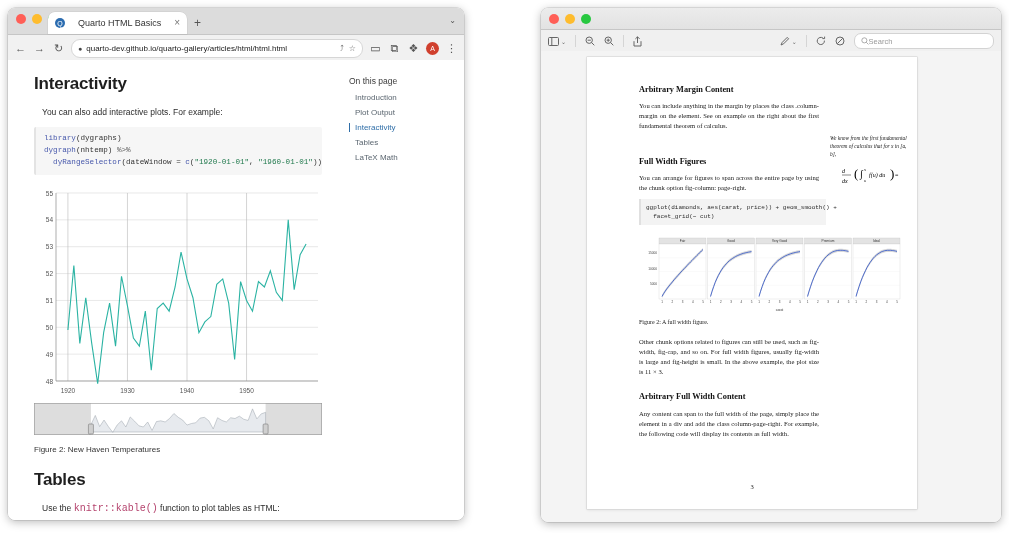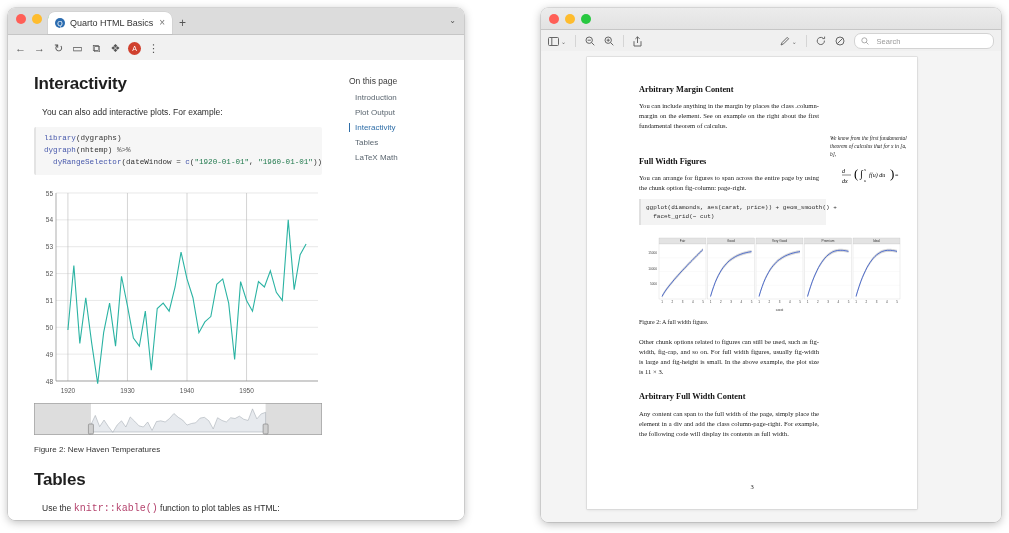--- a/index.html
+++ b/index.html
@@ -53,21 +53,21 @@
   .tabstrip {
     position: absolute;
     left: 40px; top: 4px;
     display: flex;
     align-items: center;
     gap: 2px;
   }
   .tab {
     display: flex;
     align-items: center;
-    gap: 5px;
+    gap: 13px;
     background: #ffffff;
     border-radius: 7px 7px 0 0;
     height: 22px;
     padding: 0 7px;
     font-size: 9px;
     color: #333;
     min-width: 110px;
     box-shadow: 0 0 0 0.5px rgba(0,0,0,0.08);
   }
   .tab .favicon {
@@ -204,21 +204,21 @@
   }
   .pdf-btn {
     font-size: 9px; color: #555;
     display: inline-flex; align-items: center; gap: 2px;
   }
   .pdf-sep { width: 1px; height: 12px; background: #d5d5d5; }
   .pdf-search {
     margin-left: auto;
     width: 150px; height: 14px;
     background: #ffffff; border: 1px solid #d3d3d3; border-radius: 7px;
-    display: flex; align-items: center; gap: 8px;
+    display: flex; align-items: center; gap: 0;
     padding: 0 6px;
     font-size: 7.5px; color: #9a9a9a;
   }
   .pdf-canvas {
     position: absolute; left: 0; right: 0; top: 43px; bottom: 0;
     background: #f4f4f4;
   }
   .pdf-page {
     position: absolute;
     left: 46px; top: 6px;
@@ -259,20 +259,28 @@
         </div>
         <span class="newtab">+</span>
       </div>
       <div class="win-right-chevron">⌄</div>
     </div>
 
     <div class="toolbar">
       <span class="tbtn">←</span>
       <span class="tbtn">→</span>
       <span class="tbtn">↻</span>
+      <div class="omnibox">
+        <span class="lock">●</span>
+        <span class="url">quarto-dev.github.io/quarto-gallery/articles/html/html.html</span>
+        <span class="om-icons">
+          <span>⤴</span>
+          <span>☆</span>
+        </span>
+      </div>
       <div class="tb-icons">
         <span class="tbtn">▭</span>
         <span class="tbtn">⧉</span>
         <span class="tbtn">❖</span>
         <span class="avatar-pill">A</span>
         <span class="tbtn">⋮</span>
       </div>
     </div>
 
     <div class="page">

